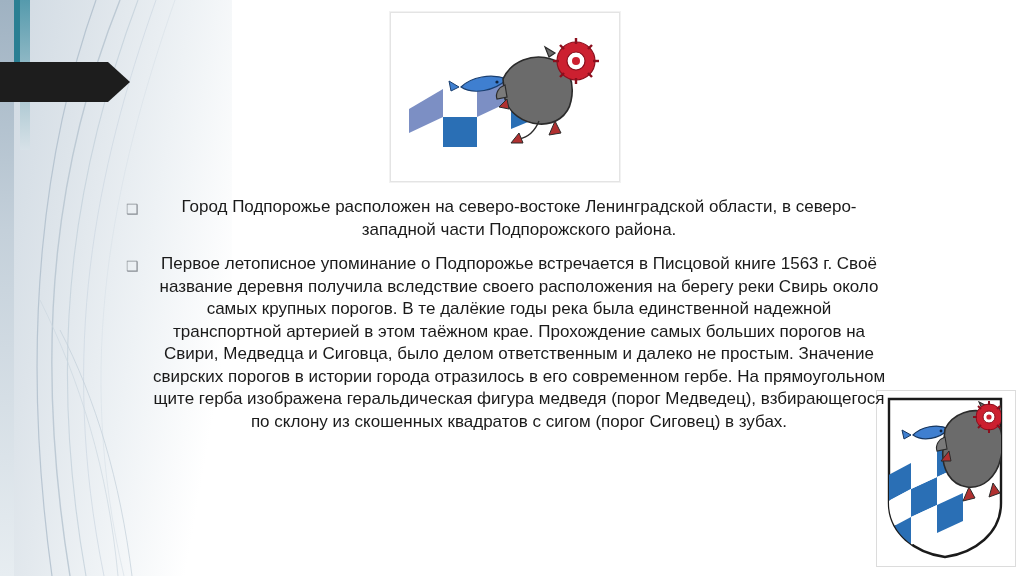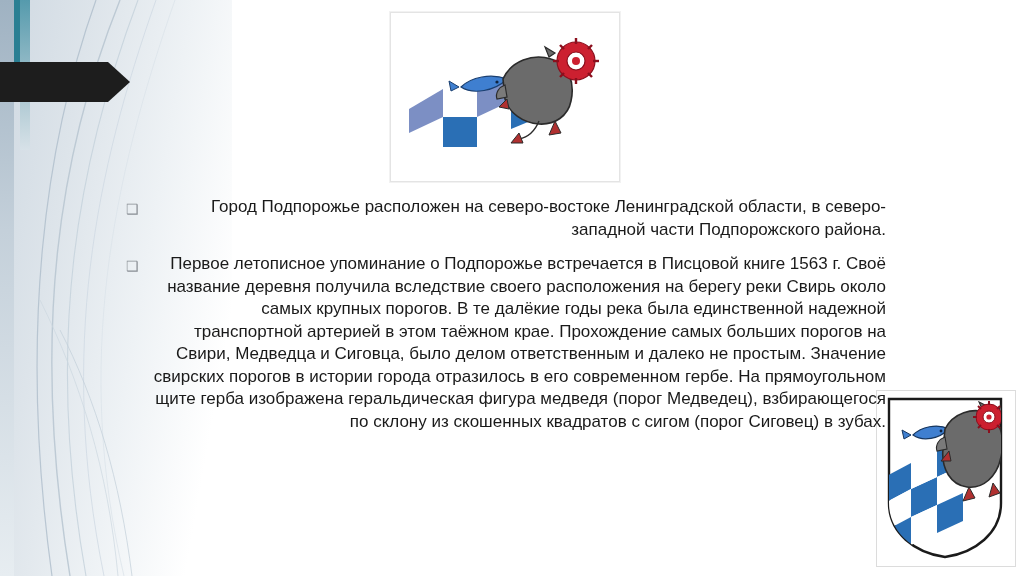--- a/index.html
+++ b/index.html
@@ -98,21 +98,21 @@
     font-size: 14px;
     line-height: 22px;
     padding-top: 2px;
     text-align: left;
   }
   .bullet-text {
     flex: 1;
     font-size: 17px;
     line-height: 22.5px;
     color: #1a1a1a;
-    text-align: right;
+    text-align: center;
   }
 </style>
 </head>
 <body>
 
 <div id="left-decor">
   <div class="edge-strip"></div>
   <div class="teal-strip"></div>
   <div class="teal-strip2"></div>
 

